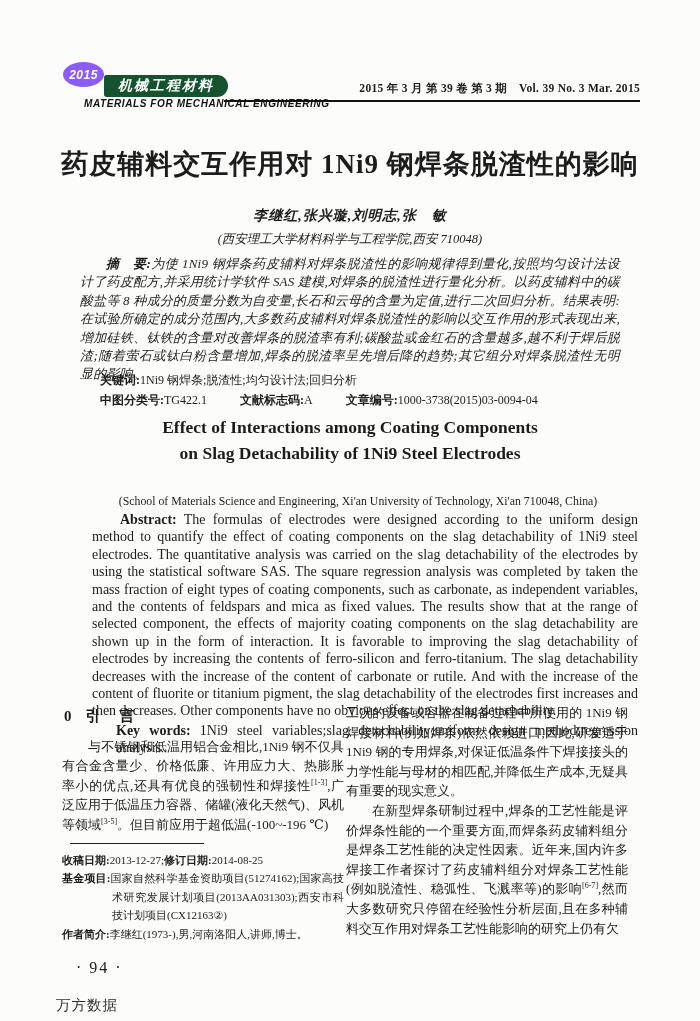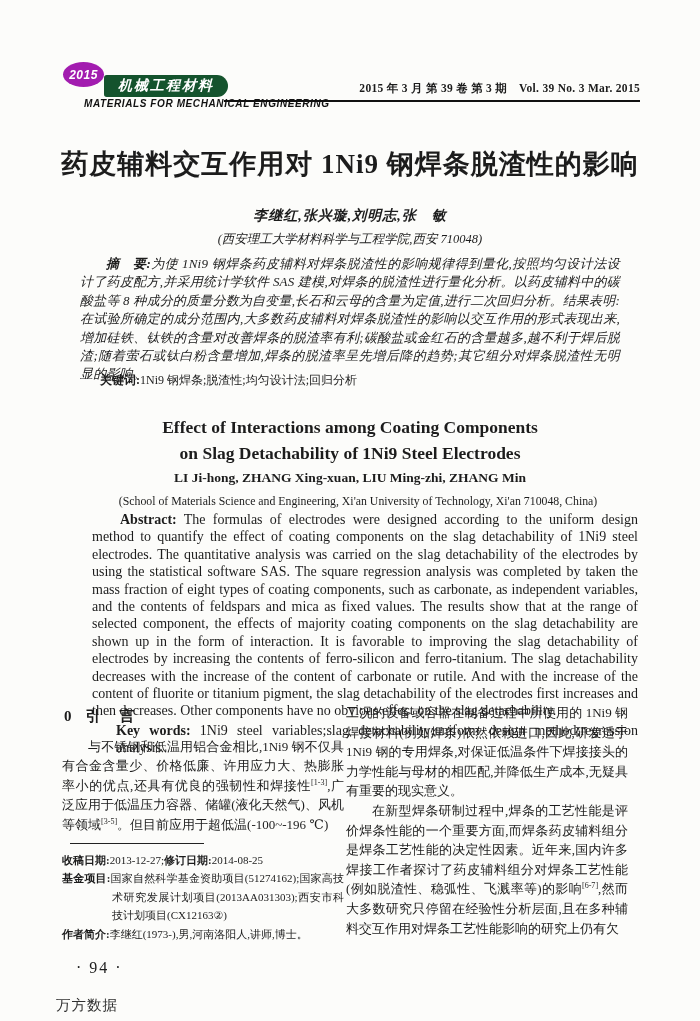--- a/index.html
+++ b/index.html
@@ -12,21 +12,21 @@
     color:#1c1c1c;
     font-family:"Liberation Serif","DejaVu Serif",serif;
     overflow:hidden;
   }
   .bold { font-weight:bold; }
   sup { font-size:0.62em; vertical-align:super; line-height:0; }
 
   
   .logo-oval {
     position:absolute; left:63px; top:62px; width:41px; height:25px;
-    background:#a21caf; border-radius:50%;
+    background:#8b5cf6; border-radius:50%;
     color:#fff; font-family:"Liberation Sans",sans-serif;
     font-weight:bold; font-style:italic; font-size:12px;
     display:flex; align-items:center; justify-content:center;
     z-index:2; letter-spacing:0.5px;
   }
   .logo-banner {
     position:absolute; left:104px; top:75px; width:124px; height:22px;
     background:#14532d; border-radius:4px 16px 16px 4px;
     color:#fff; font-weight:bold; font-style:italic; font-size:14px;
     display:flex; align-items:center; justify-content:center;
@@ -132,26 +132,30 @@
   <h1 class="title-cn">药皮辅料交互作用对 1Ni9 钢焊条脱渣性的影响</h1>
   <div class="authors-cn">李继红,张兴璇,刘明志,张　敏</div>
   <div class="affil-cn">(西安理工大学材料科学与工程学院,西安 710048)</div>
 
   <div class="abs-cn">
     <span class="abs-text"><span class="bold">摘　要:</span><span>为使 1Ni9 钢焊条药皮辅料对焊条脱渣性的影响规律得到量化,按照均匀设计法设计了药皮配方,并采用统计学软件 SAS 建模,对焊条的脱渣性进行量化分析。以药皮辅料中的碳酸盐等 8 种成分的质量分数为自变量,长石和云母的含量为定值,进行二次回归分析。结果表明:在试验所确定的成分范围内,大多数药皮辅料对焊条脱渣性的影响以交互作用的形式表现出来,增加硅铁、钛铁的含量对改善焊条的脱渣率有利;碳酸盐或金红石的含量越多,越不利于焊后脱渣;随着萤石或钛白粉含量增加,焊条的脱渣率呈先增后降的趋势;其它组分对焊条脱渣性无明显的影响。</span></span>
   </div>
 
   <div class="meta-cn kw-cn"><span class="bold">关键词:</span><span>1Ni9 钢焊条;脱渣性;均匀设计法;回归分析</span></div>
 
+  <div class="meta-cn clc-line">
+    <span class="pair"><span class="bold">中图分类号:</span><span>TG422.1</span></span>
+    <span class="pair"><span class="bold">文献标志码:</span><span>A</span></span>
+    <span class="pair"><span class="bold">文章编号:</span><span>1000-3738(2015)03-0094-04</span></span>
+  </div>
 
   <div class="title-en">
     <div>Effect of Interactions among Coating Components</div>
     <div>on Slag Detachability of 1Ni9 Steel Electrodes</div>
   </div>
-  <div class="authors-en">LI Ji-hong, ZHANG Xing-xuan, LIU Ming-zhi, ZHANG Min</div>
   <div class="affil-en">(School of Materials Science and Engineering, Xi'an University of Technology, Xi'an 710048, China)</div>
 
   <div class="abs-en">
     <span class="abs-text"><span class="bold">Abstract:</span><span> The formulas of electrodes were designed according to the uniform design method to quantify the effect of coating components on the slag detachability of 1Ni9 steel electrodes. The quantitative analysis was carried on the slag detachability of the electrodes by using the statistical software SAS. The square regression analysis was completed by taken the mass fraction of eight types of coating components, such as carbonate, as independent variables, and the contents of feldspars and mica as fixed values. The results show that at the range of selected component, the effects of majority coating components on the slag detachability are shown up in the form of interaction. It is favorable to improving the slag detachability of electrodes by increasing the contents of ferro-silicon and ferro-titanium. The slag detachability decreases with the increase of the content of carbonate or rutile. And with the increase of the content of fluorite or titanium pigment, the slag detachability of the electrodes first increases and then decreases. Other components have no obvious effect on the slag detachability.</span></span>
     <div class="kw-en"><span class="bold">Key words:</span><span> 1Ni9 steel variables;slag detachability;uniform design method;regression analysis</span></div>
   </div>
 
   <div class="columns">
     <div class="col">
       <div class="section-head">

